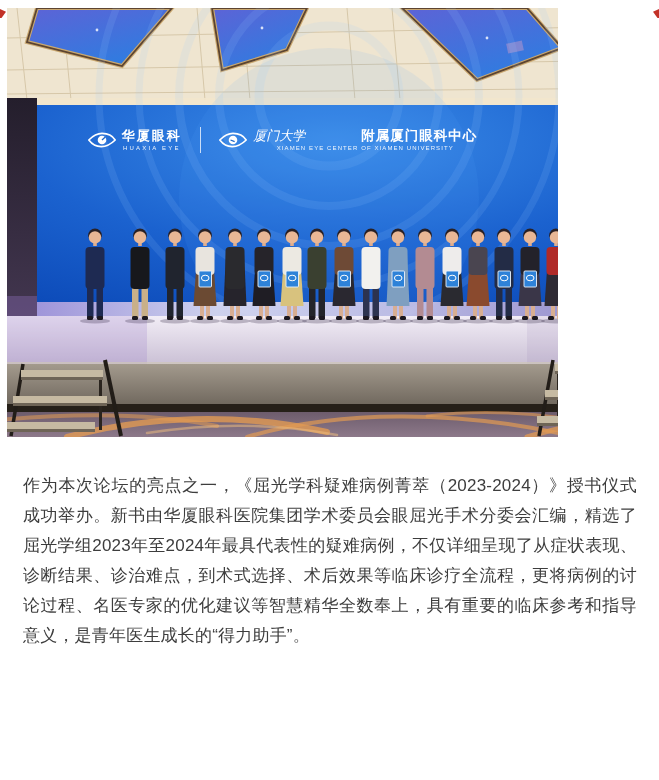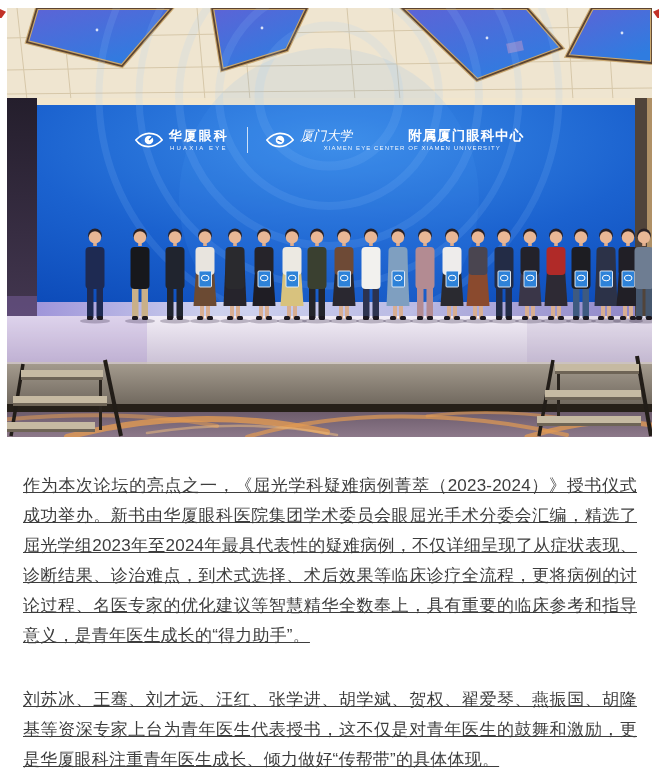--- a/index.html
+++ b/index.html
@@ -4,21 +4,21 @@
 <style>
   html,body{margin:0;padding:0;}
   body{
     width:659px;height:780px;position:relative;background:#ffffff;
     font-family:"Liberation Sans","DejaVu Sans",sans-serif;overflow:hidden;
   }
   .corner-artifact{position:absolute;top:9px;width:6px;height:9px;background:#c23127;}
   .corner-artifact.left{left:0;clip-path:polygon(0 0,100% 30%,25% 100%,0 100%);}
   .corner-artifact.right{right:0;clip-path:polygon(100% 0,0 30%,75% 100%,100% 100%);}
 
-  .photo-wrap{position:absolute;left:7px;top:8px;width:645px;height:429px;overflow:hidden;background:#0d4ab4;}
+  .photo-wrap{position:absolute;left:7px;top:8px;width:551px;height:429px;overflow:hidden;background:#0d4ab4;}
   .photo-wrap svg.scene{position:absolute;left:0;top:0;}
 
   .logo-row{
     position:absolute;left:0;top:119px;width:100%;
     display:flex;align-items:center;justify-content:center;gap:10px;
     color:#fff;pointer-events:none;
   }
   .logo-block{display:flex;align-items:center;gap:6px;}
   .logo-texts{display:flex;flex-direction:column;align-items:center;line-height:1;}
   .logo-cn{font-size:13px;font-weight:bold;letter-spacing:2px;white-space:nowrap;}
@@ -32,21 +32,21 @@
   .banner-title{
     position:absolute;left:0;top:162px;width:100%;text-align:center;
     font-size:45px;font-weight:900;letter-spacing:2px;color:#fdfeff;white-space:nowrap;
     text-shadow:2px 3px 0 rgba(52,84,164,.55),4px 6px 7px rgba(22,48,118,.4);
     pointer-events:none;
   }
 
   .article{position:absolute;left:0;top:437px;width:659px;box-sizing:border-box;padding:34px 22px 0 23px;}
   .article p{
     margin:0 0 34px;font-size:17px;line-height:30px;color:#3d3d3d;
-    text-align:justify;text-justify:inter-ideograph;letter-spacing:.2px;text-decoration:underline;
+    text-align:justify;text-justify:inter-ideograph;letter-spacing:.2px;
   }
 </style>
 </head>
 <body>
 
 <div class="corner-artifact left"></div>
 <div class="corner-artifact right"></div>
 
 <figure class="photo-wrap" style="margin:0">
   <svg class="scene" width="645" height="429" viewBox="0 0 645 429">
@@ -486,14 +486,13 @@
         </span>
         <span class="logo-en2">XIAMEN EYE CENTER OF XIAMEN UNIVERSITY</span>
       </div>
     </div>
   </div>
 
 </figure>
 
 <div class="article">
   <p>作为本次论坛的亮点之一，《屈光学科疑难病例菁萃（2023-2024）》授书仪式成功举办。新书由华厦眼科医院集团学术委员会眼屈光手术分委会汇编，精选了屈光学组2023年至2024年最具代表性的疑难病例，不仅详细呈现了从症状表现、诊断结果、诊治难点，到术式选择、术后效果等临床诊疗全流程，更将病例的讨论过程、名医专家的优化建议等智慧精华全数奉上，具有重要的临床参考和指导意义，是青年医生成长的“得力助手”。</p>
-  <p>刘苏冰、王骞、刘才远、汪红、张学进、胡学斌、贺权、翟爱琴、燕振国、胡隆基等资深专家上台为青年医生代表授书，这不仅是对青年医生的鼓舞和激励，更是华厦眼科注重青年医生成长、倾力做好“传帮带”的具体体现。</p>
 </div>
 
 </body></html>

